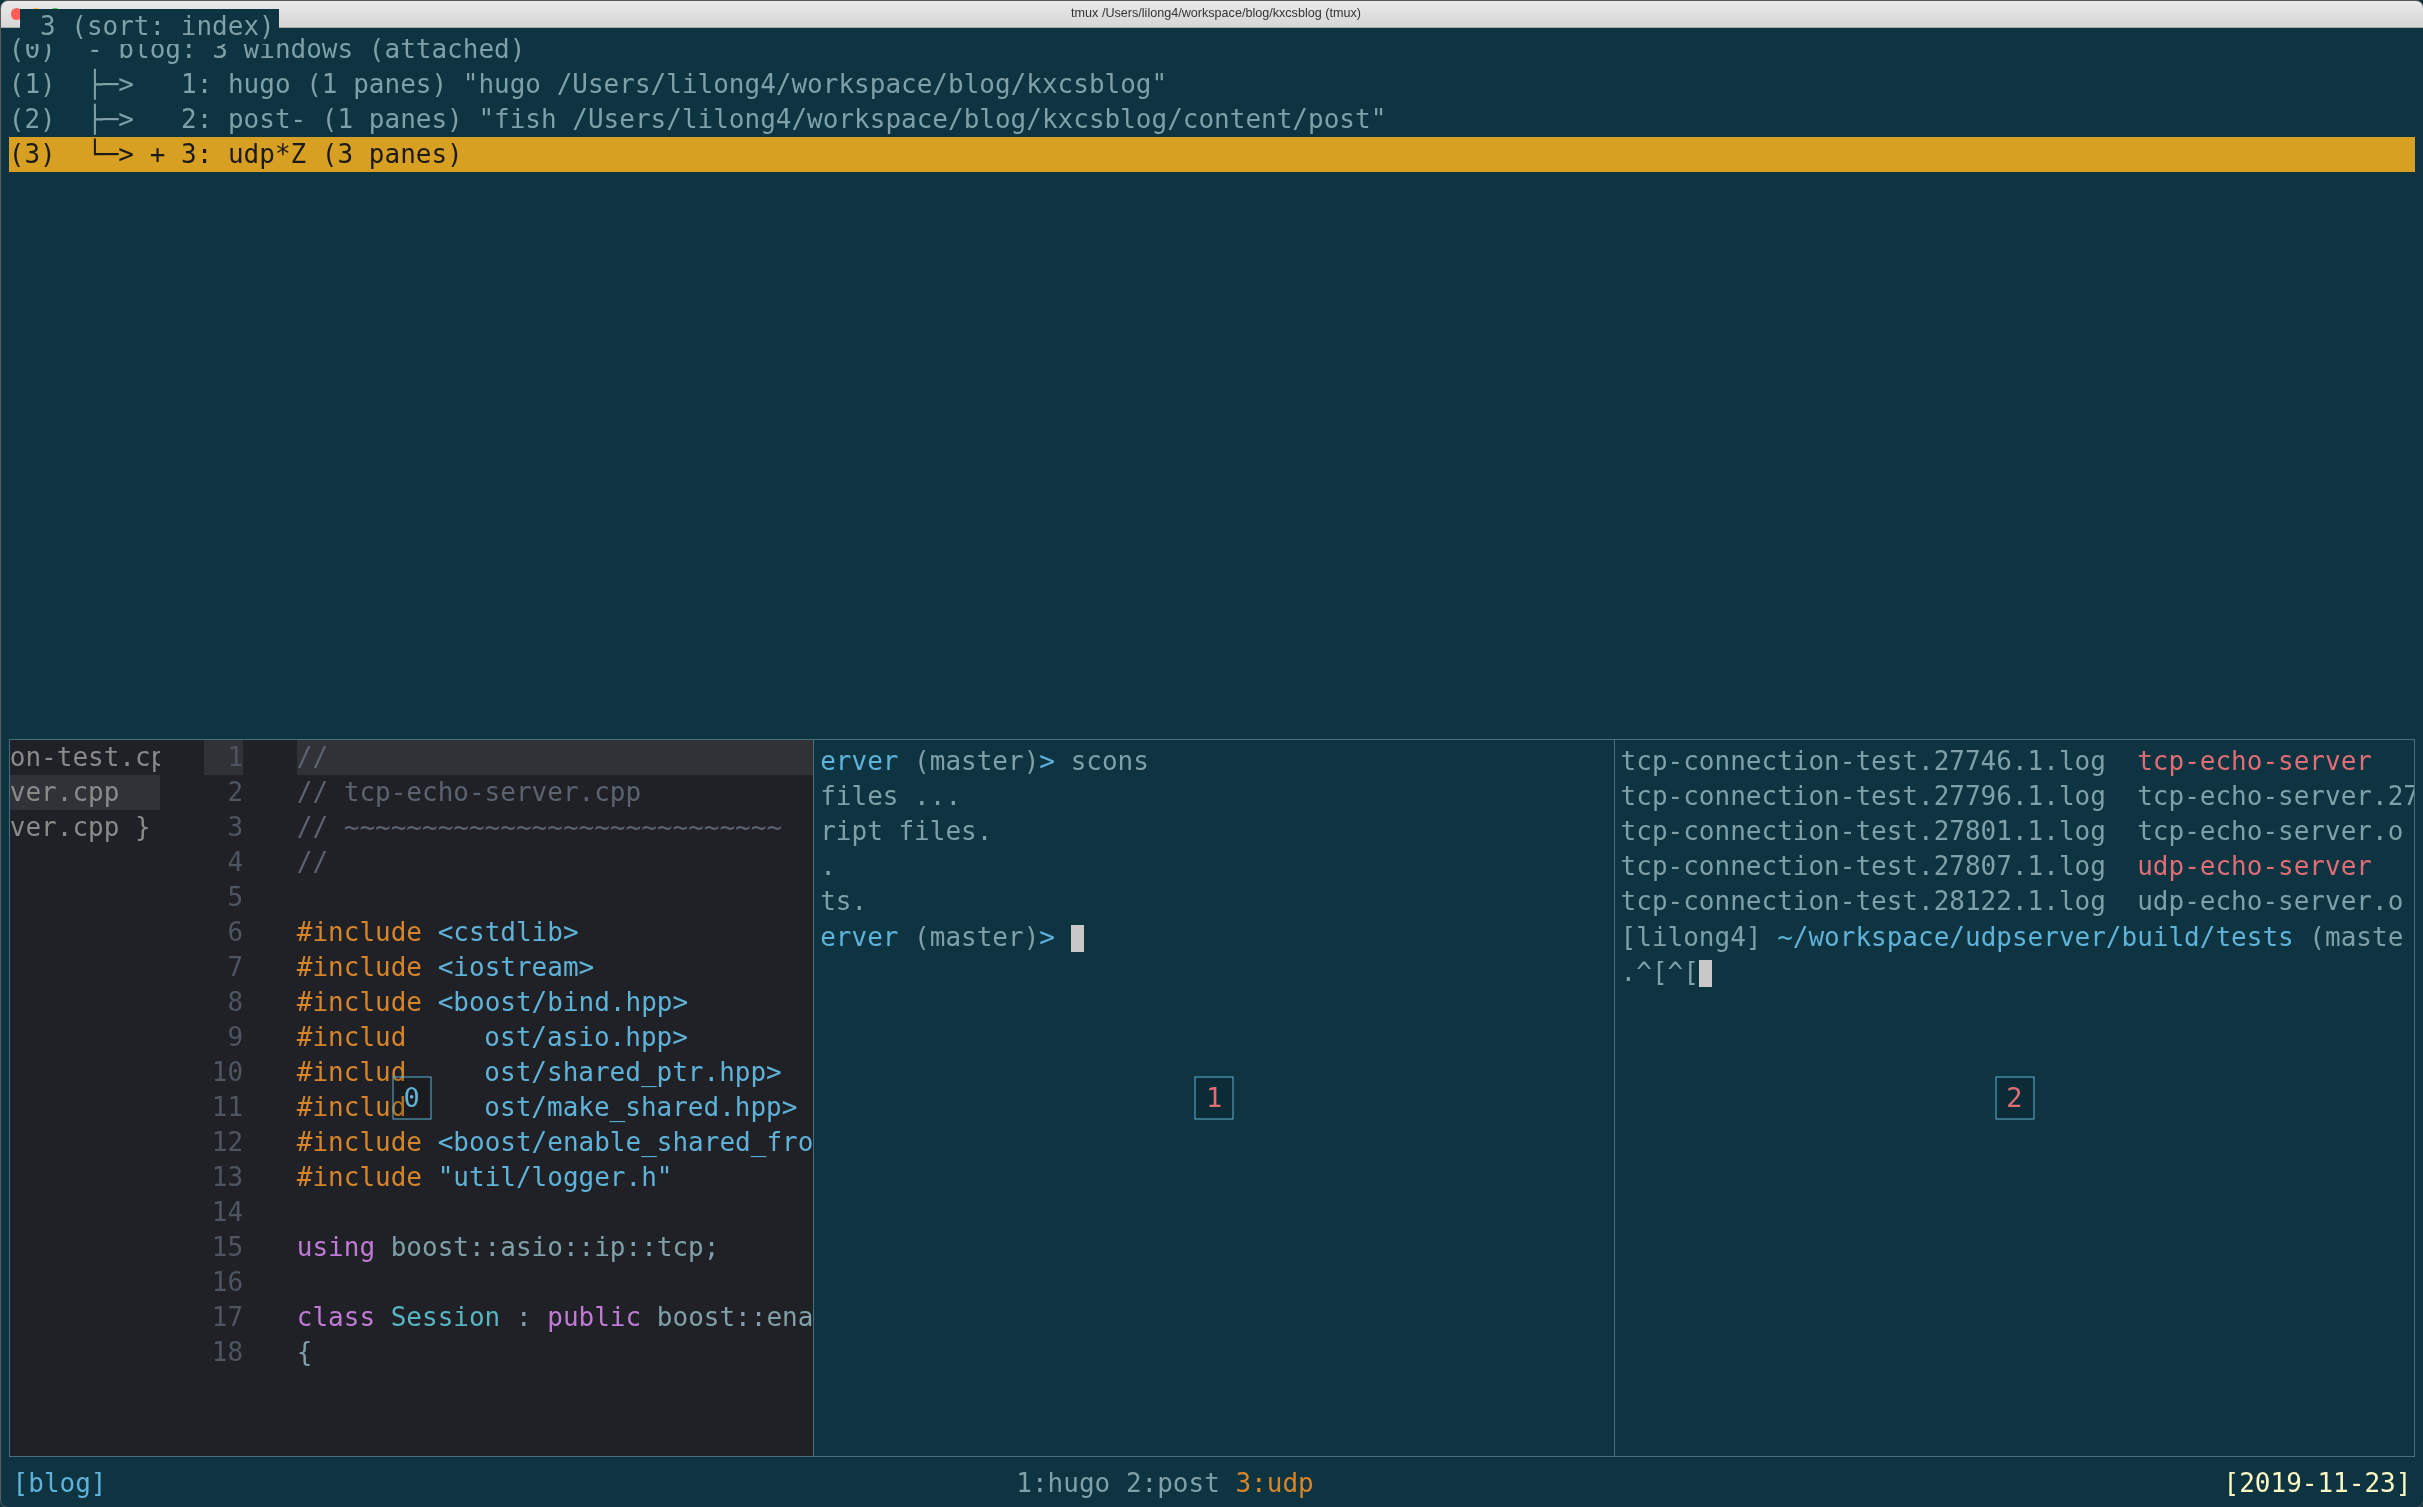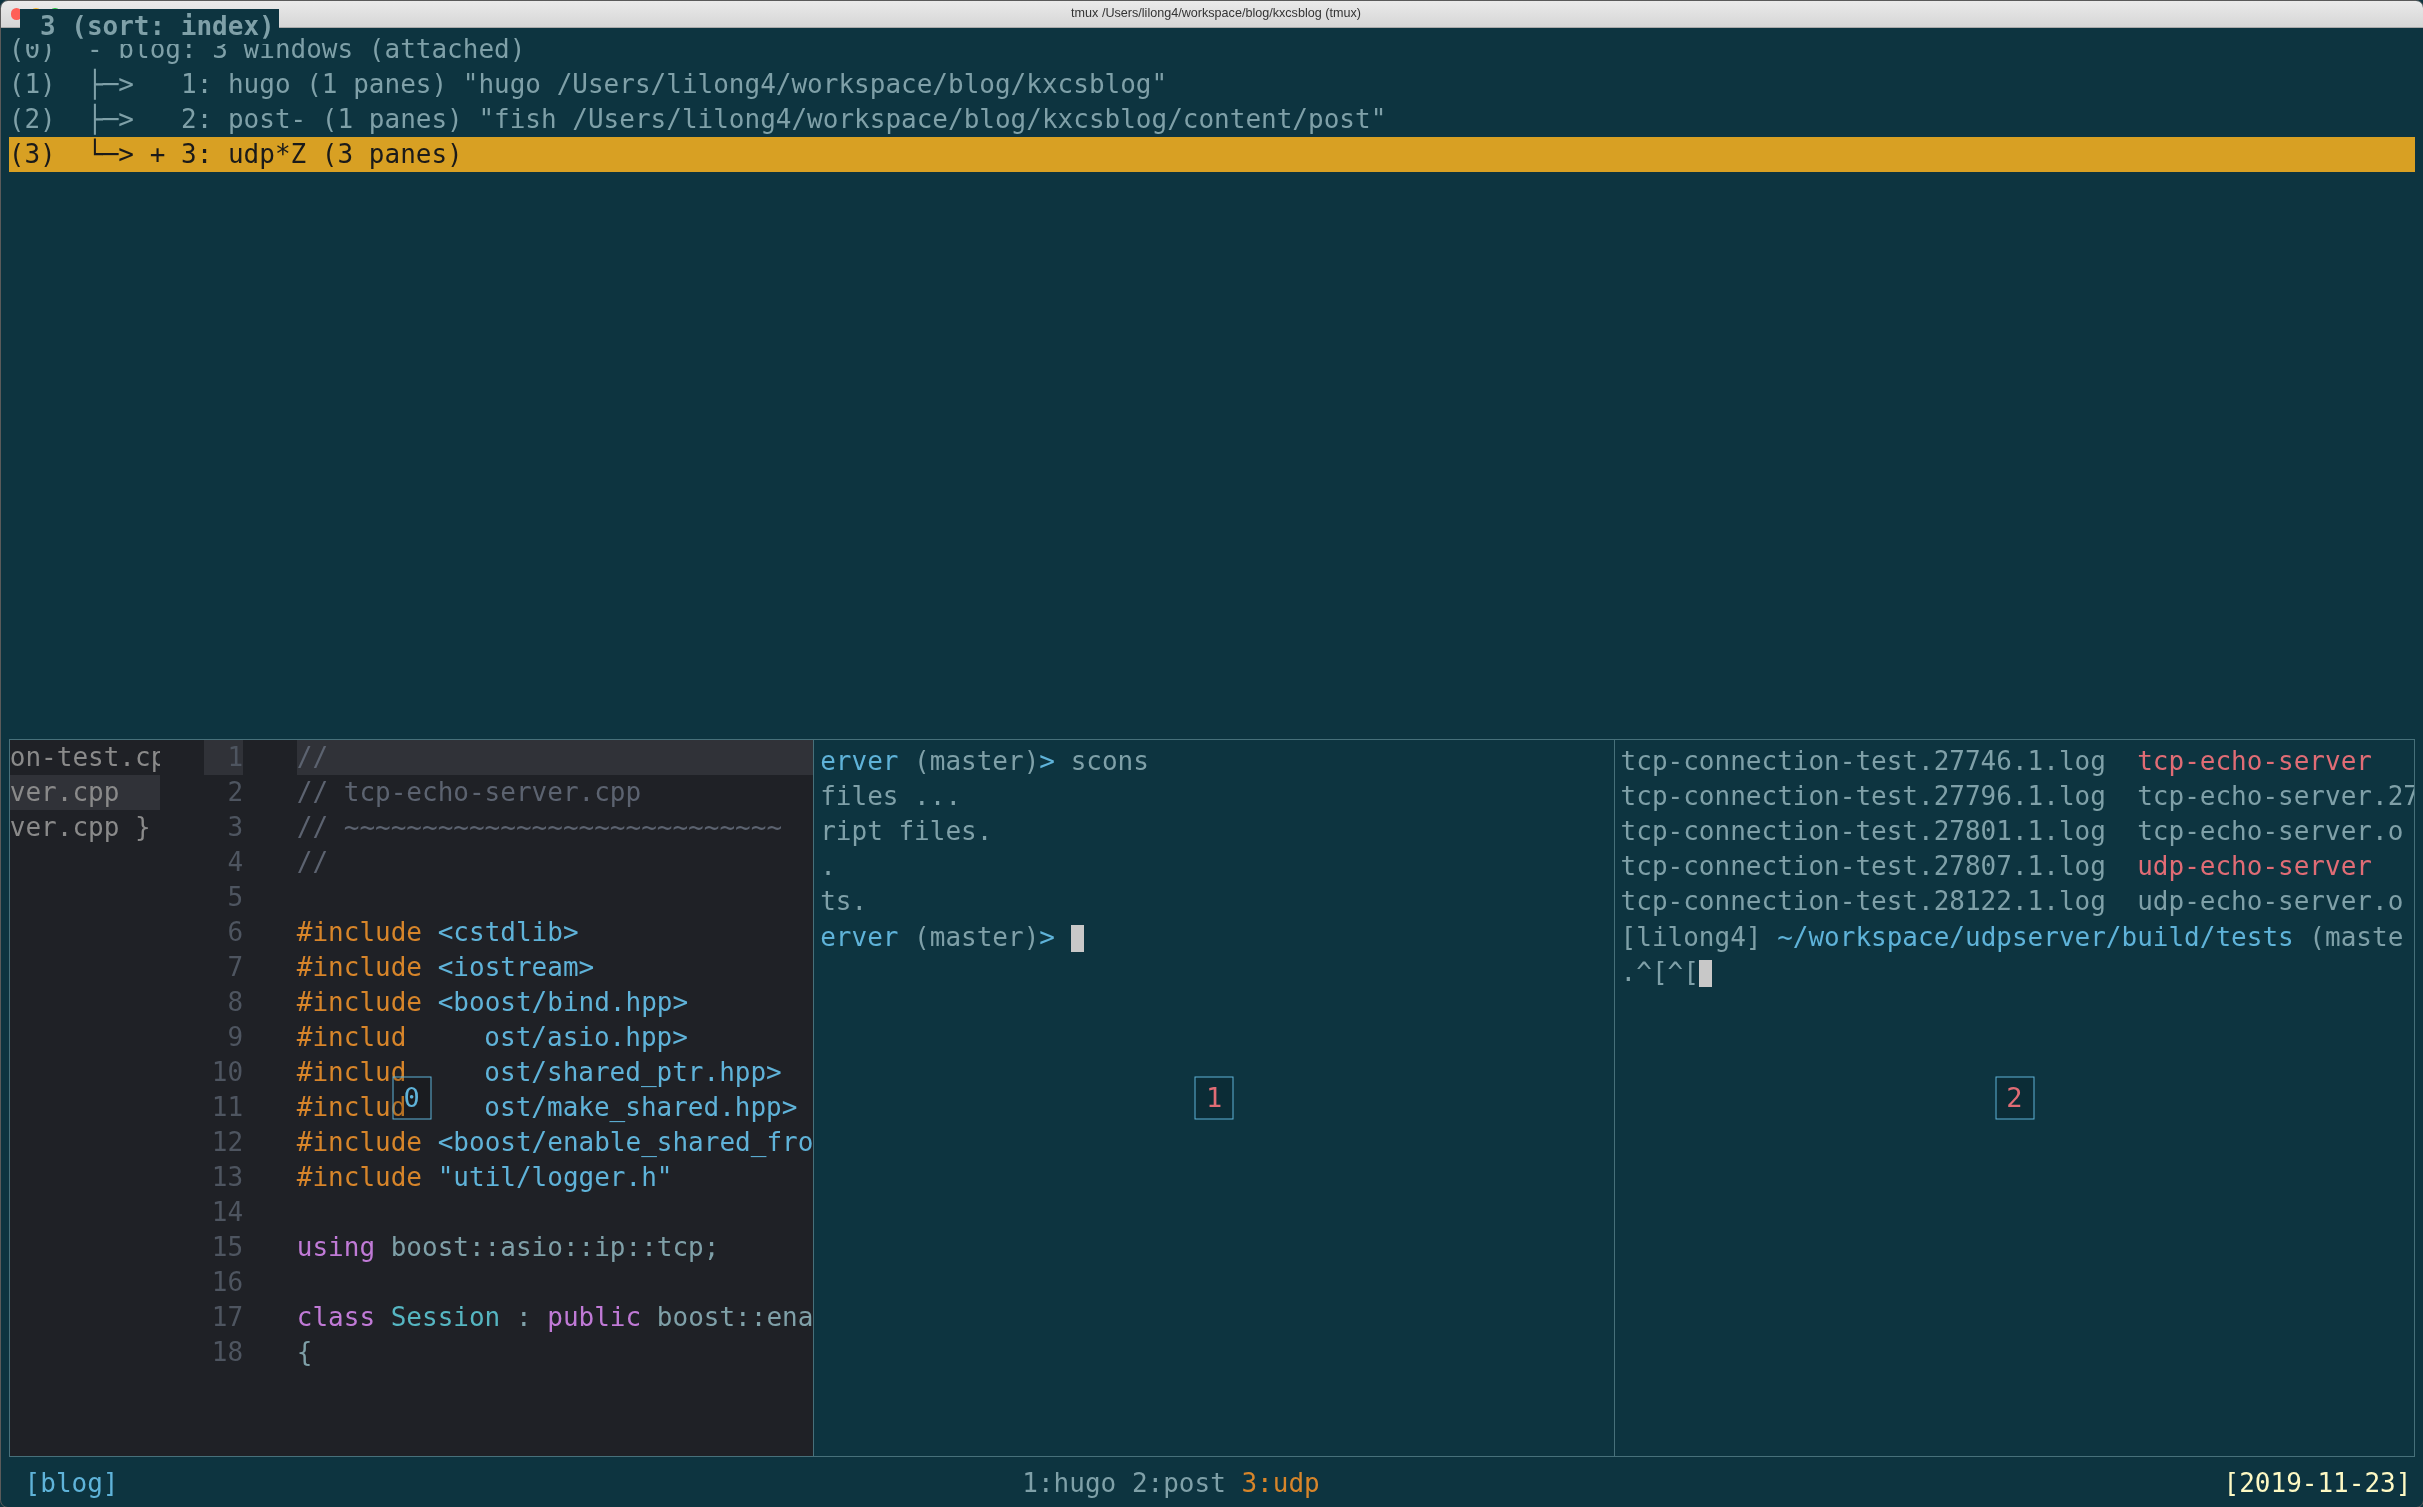--- a/index.html
+++ b/index.html
@@ -56,21 +56,21 @@
   .selrow { background:#d8a023; color:#1a1a1a; display:block; }
   .panes {
     display:flex;
     border:1.9px solid #47707a;
     margin-top:3.9px;
     height:718px;
     position:relative;
   }
   .panes-label{
     position:absolute; top:-19.4px; left:19.4px;
-    background:#0d3440; padding:0 3.9px; color:#7fa0a8;font-weight:bold;
+    background:#0d3440; padding:0 3.9px; color:#7fa0a8;
   }
   .pane { flex:1; position:relative; overflow:hidden; padding:3.9px 5.8px;gap:44px;}
   .pane + .pane { border-left:1.9px solid #47707a; }
   .pane0 { background:#1f2126; flex:1.02; display:flex;}
   .gutter-left{
     width:184px; background:#1f2126; color:#8a8a8a; overflow:hidden;
   }
   .gutter-lnum{
     width:58px; text-align:right; color:#4e5560; padding-right:9.7px;
   }
@@ -83,21 +83,21 @@
     transform:translate(-50%,-50%);
     width:39px; height:43px;
     border:1.9px solid #5fb3d9;
     color:#e06c75;
     display:flex; align-items:center; justify-content:center;
     font-size:27px;
     background:rgba(0,0,0,0.15);
   }
   .pane-num.blue{ color:#5fb3d9; }
   .statusbar{
-    position:absolute; left:12px; right:0; bottom:0;
+    position:absolute; left:0; right:0; bottom:0;
     display:flex; justify-content:space-between;
     padding:3.9px 11.6px 5.8px;
     font-size:26px;
   }
   .cursor{
     display:inline-block; width:13.6px; height:27px;
     background:#c8c8c8; vertical-align:text-bottom;
   }
 </style>
 </head>

